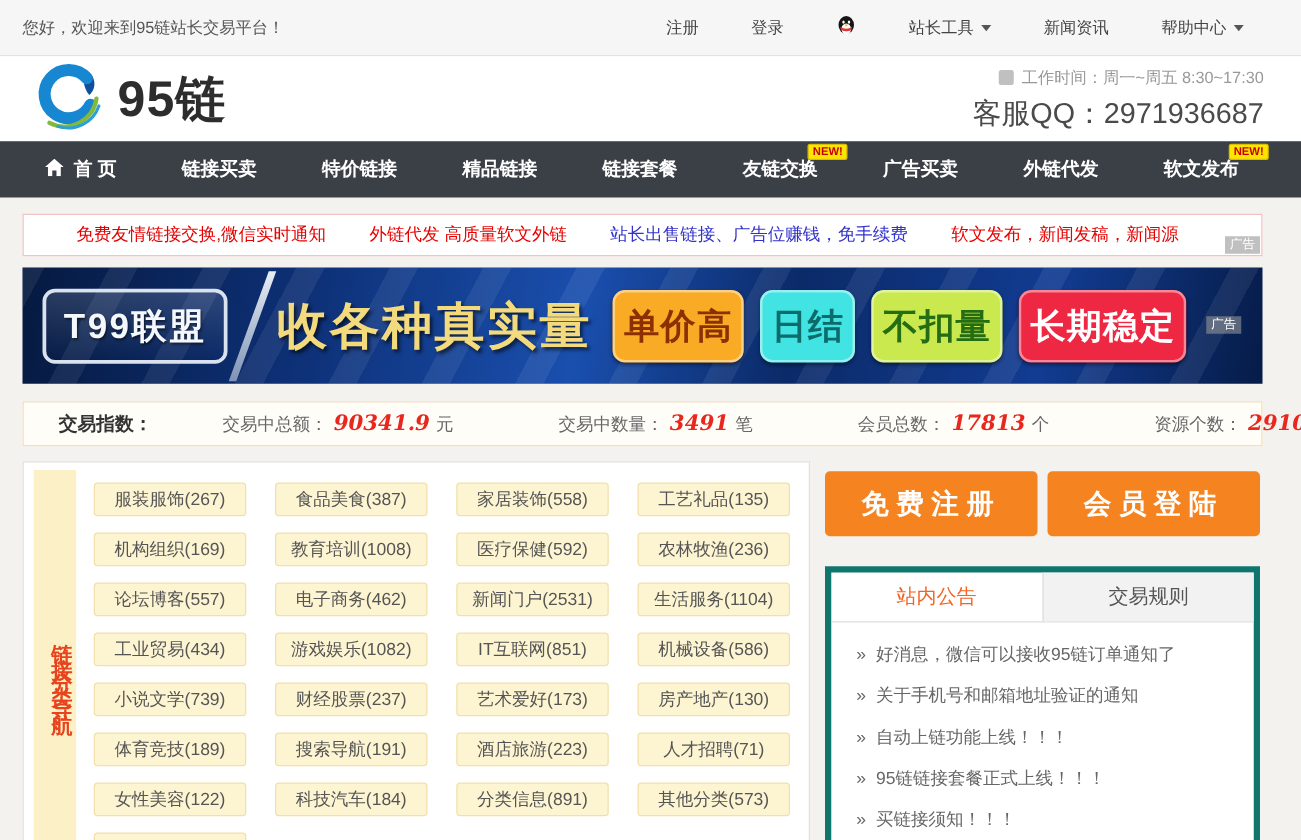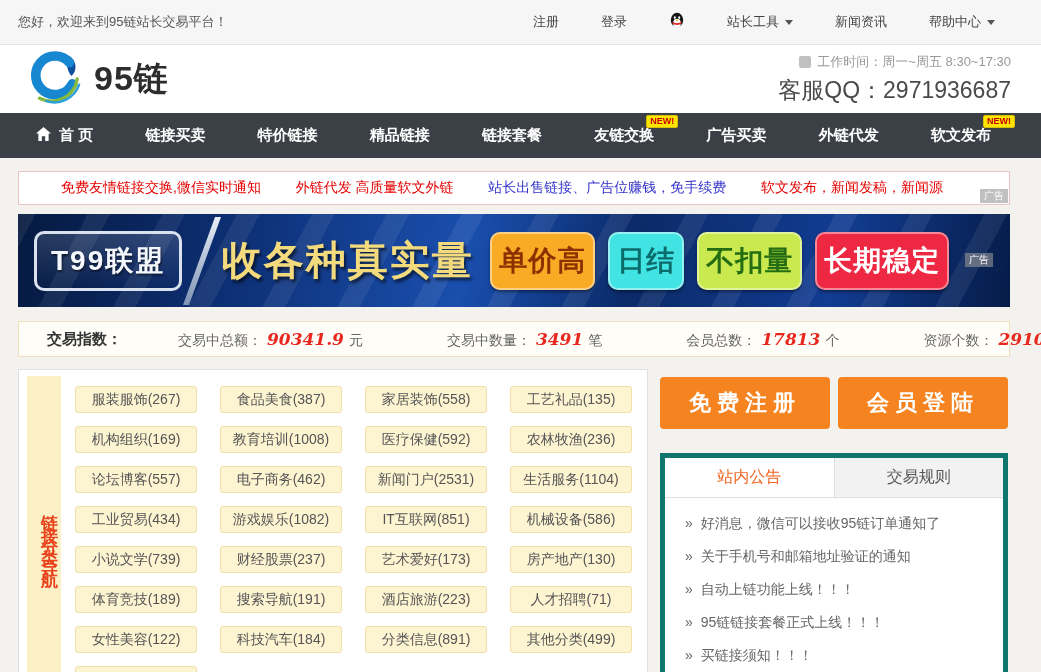--- a/index.html
+++ b/index.html
@@ -10,21 +10,21 @@
   .topbar { height:45px; background:#f6f6f6; border-bottom:1px solid #e3e3e3;
     display:flex; align-items:center; justify-content:space-between; padding:0 46px 0 18px;
     font-size:13px; color:#555; }
   .topbar-right { display:flex; align-items:center; gap:42px; color:#444; }
   .tlink { display:flex; align-items:center; gap:6px; cursor:pointer; white-space:nowrap; }
   .caret { width:0; height:0; border-left:4px solid transparent; border-right:4px solid transparent; border-top:5px solid #555; }
 
   
   .header { height:68px; background:#fff; display:flex; align-items:center; justify-content:space-between; padding:0 30px 0 26px; }
   .logo { display:flex; align-items:center; gap:10px; cursor:pointer; }
-  .logo-text { font-size:34px; font-weight:bold; color:#2d2d2d; letter-spacing:1px; }
+  .logo-text { font-size:40px; font-weight:bold; color:#2d2d2d; letter-spacing:1px; }
   .header-right { text-align:right; }
   .work-time { font-size:13px; color:#999; display:flex; align-items:center; justify-content:flex-end; gap:6px; }
   .work-icon { width:12px; height:12px; background:#c0c0c0; border-radius:2px; display:inline-block; }
   .qq-line { font-size:23px; color:#4a4a4a; margin-top:4px; white-space:nowrap; }
 
   
   .nav { height:45px; display:flex; align-items:center; justify-content:space-between; padding:0 44px 0 30px; }
   .nav-item { color:#fff; font-size:15px; font-weight:bold; position:relative; height:45px;
     display:flex; align-items:center; gap:8px; cursor:pointer; white-space:nowrap; padding:0 6px; }
   .new-badge { position:absolute; top:2px; right:-18px; background:#ffe400; color:#c40000;
@@ -258,21 +258,21 @@
         <div class="cat-btn">财经股票(237)</div>
         <div class="cat-btn">艺术爱好(173)</div>
         <div class="cat-btn">房产地产(130)</div>
         <div class="cat-btn">体育竞技(189)</div>
         <div class="cat-btn">搜索导航(191)</div>
         <div class="cat-btn">酒店旅游(223)</div>
         <div class="cat-btn">人才招聘(71)</div>
         <div class="cat-btn">女性美容(122)</div>
         <div class="cat-btn">科技汽车(184)</div>
         <div class="cat-btn">分类信息(891)</div>
-        <div class="cat-btn">其他分类(499)</div>
+        <div class="cat-btn">其他分类(573)</div>
         <div class="cat-btn">数码家电(58)</div>
       </div>
     </div>
 
     <div class="right-panel">
       <div class="auth-buttons">
         <div class="auth-btn" style="background: rgb(245, 131, 31);">免费注册</div>
         <div class="auth-btn" style="background: rgb(245, 131, 31);">会员登陆</div>
       </div>
 

